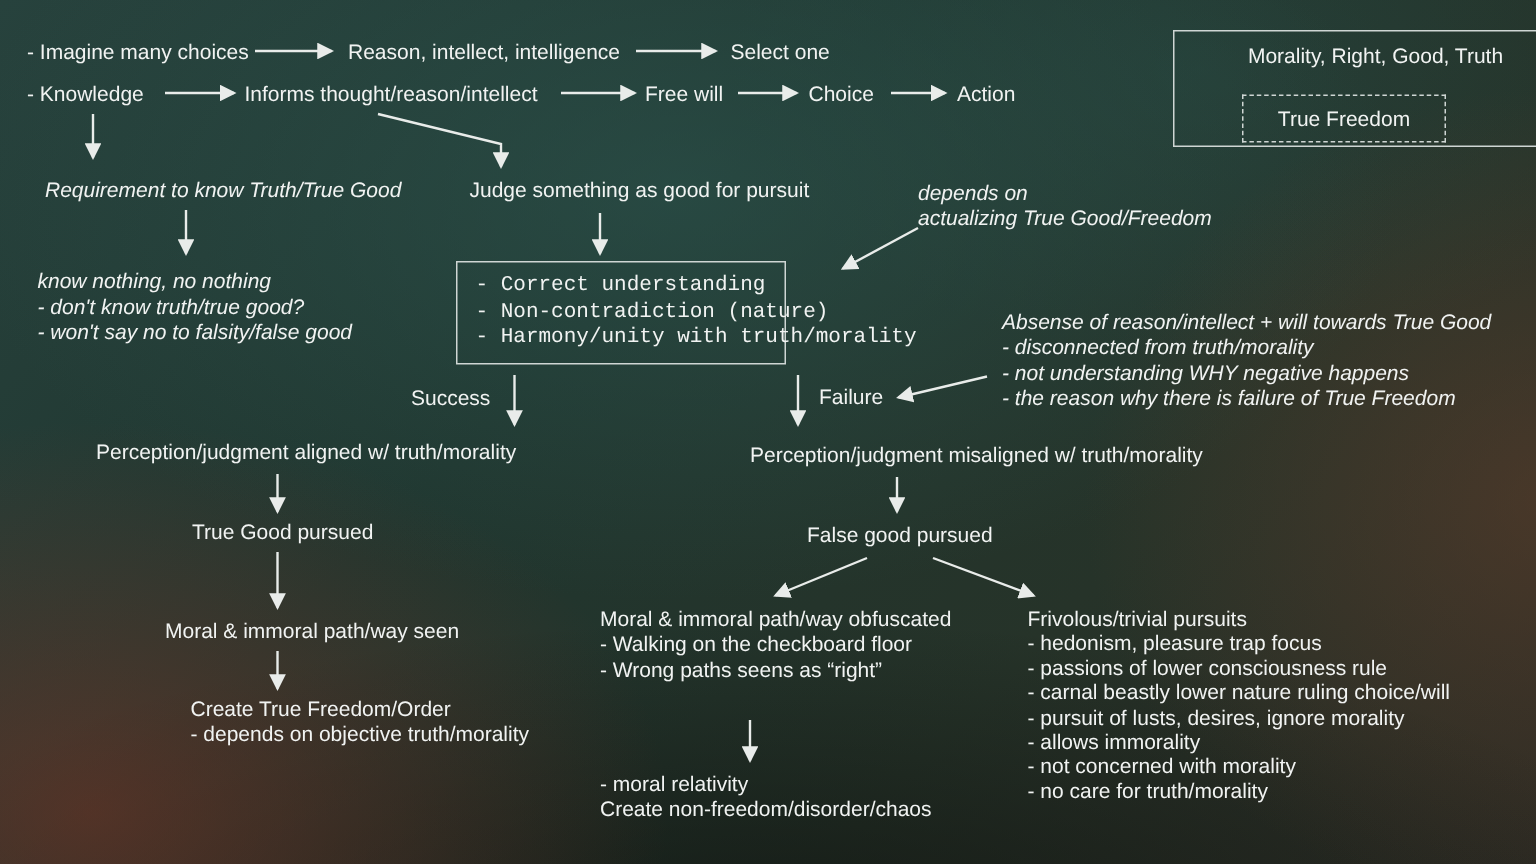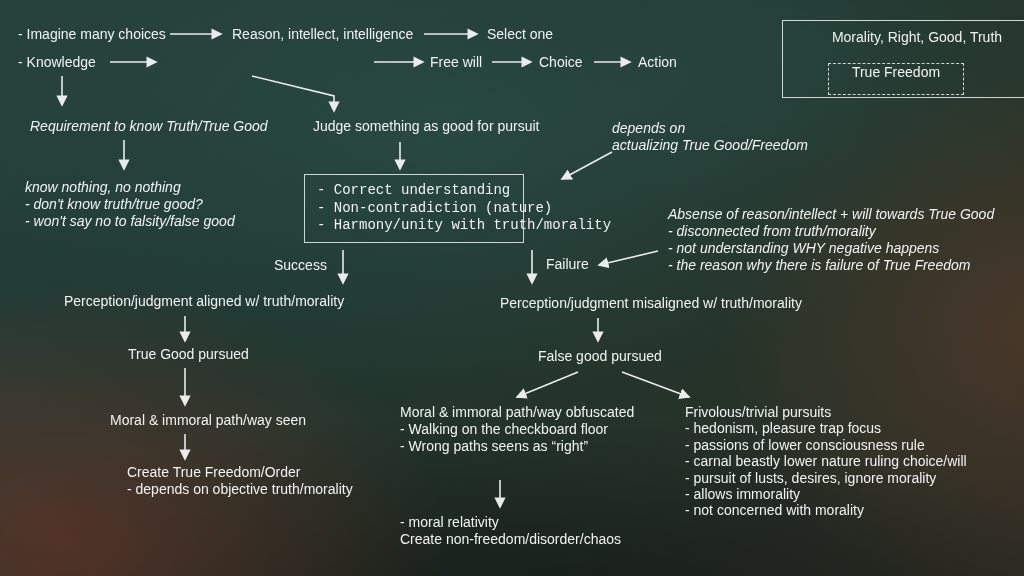--- a/index.html
+++ b/index.html
@@ -13,21 +13,21 @@
       radial-gradient(ellipse 520px 320px at 78% 8%, rgba(40,76,70,0.45), transparent 60%),
       radial-gradient(ellipse 900px 300px at 50% 108%, rgba(10,12,10,0.6), transparent 70%),
       linear-gradient(135deg,#27423d 0%,#20362f 38%,#263329 70%,#2b2b24 100%);
   }
   .node,.block{position:absolute;font-size:14px;line-height:17px;white-space:nowrap;}
   .italic{font-style:italic;}
   .block div{white-space:nowrap;}
   .tight div{line-height:16.4px;}
   .legend{position:absolute;left:782px;top:20px;width:270px;height:78px;border:1px solid #cfd6d4;box-sizing:border-box;}
   .legend-title{position:absolute;left:0;right:0;top:8px;text-align:center;font-size:14px;}
-  .legend-inner{position:absolute;left:45px;top:42px;width:136px;height:32px;border:1px dashed #cfd6d4;box-sizing:border-box;display:flex;justify-content:center;font-size:14px;}
+  .legend-inner{position:absolute;left:45px;top:42px;width:136px;height:32px;border:1px dashed #cfd6d4;box-sizing:border-box;display:flex;align-items:center;justify-content:center;font-size:14px;}
   .critbox{position:absolute;left:304px;top:174px;width:220px;border:1px solid #cfd6d4;box-sizing:border-box;padding:7px 12px;font-size:14px;line-height:17.5px;font-family:Liberation Mono, monospace;}
   .critbox div{white-space:nowrap;}
   svg.arrows{position:absolute;left:0;top:0;pointer-events:none;}
 </style>
 </head>
 <body>
 
 <div class="stage">
 
   <svg class="arrows" width="1024" height="576" viewBox="0 0 1024 576">
@@ -59,20 +59,21 @@
       <line x1="622" y1="372" x2="689" y2="397" marker-end="url(#arw)"></line>
       <line x1="500" y1="480" x2="500" y2="507" marker-end="url(#arw)"></line>
     </g>
   </svg>
 
   <div class="node" style="left:18px;top:26px">- Imagine many choices</div>
   <div class="node" style="left:232px;top:26px">Reason, intellect, intelligence</div>
   <div class="node" style="left:487px;top:26px">Select one</div>
 
   <div class="node" style="left:18px;top:54px">- Knowledge</div>
+  <div class="node" style="left:163px;top:54px">Informs thought/reason/intellect</div>
   <div class="node" style="left:430px;top:54px">Free will</div>
   <div class="node" style="left:539px;top:54px">Choice</div>
   <div class="node" style="left:638px;top:54px">Action</div>
 
   <div class="legend">
     <div class="legend-title">Morality, Right, Good, Truth</div>
     <div class="legend-inner">
       <span>True Freedom</span>
     </div>
   </div>
@@ -129,15 +130,16 @@
   </div>
 
   <div class="block tight" style="left:685px;top:404px">
     <div>Frivolous/trivial pursuits</div>
     <div>- hedonism, pleasure trap focus</div>
     <div>- passions of lower consciousness rule</div>
     <div>- carnal beastly lower nature ruling choice/will</div>
     <div>- pursuit of lusts, desires, ignore morality</div>
     <div>- allows immorality</div>
     <div>- not concerned with morality</div>
+    <div>- no care for truth/morality</div>
   </div>
 
 </div>
 
 </body></html>

